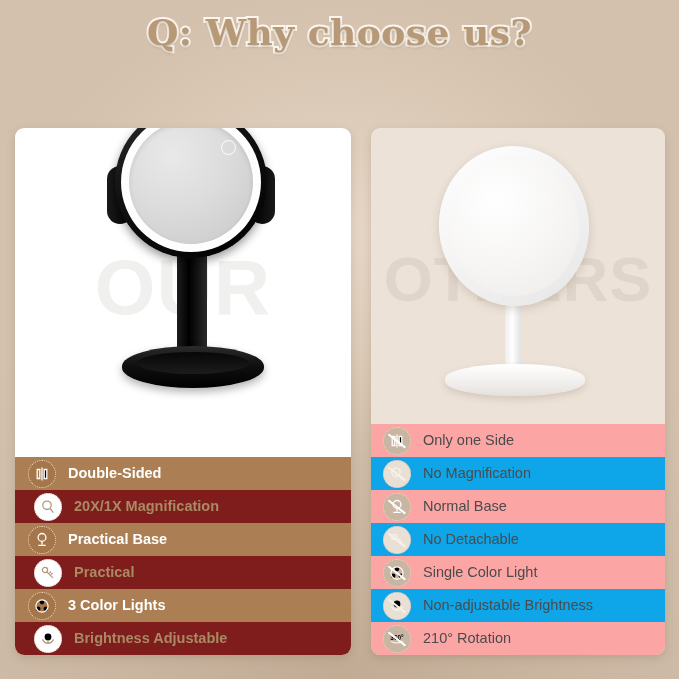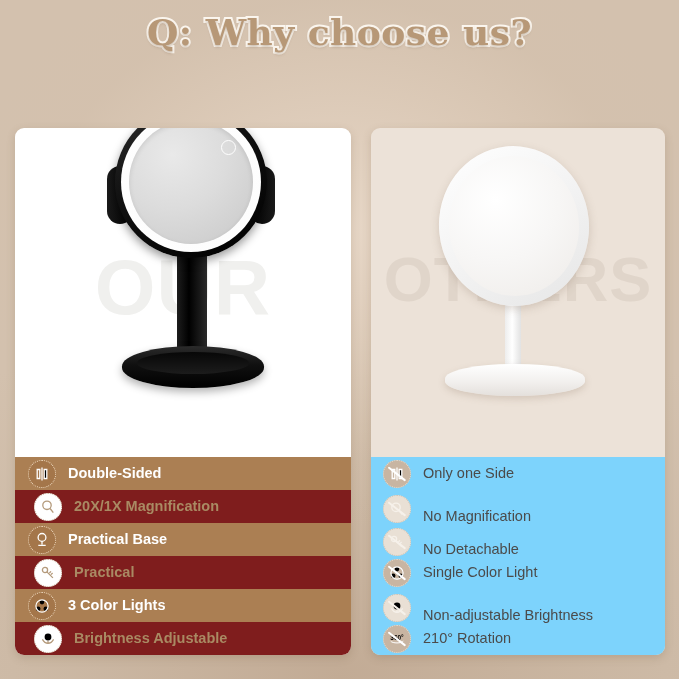--- a/index.html
+++ b/index.html
@@ -151,22 +151,22 @@
   .rows{position:absolute;left:0;right:0;bottom:0;}
   .row{
     display:flex;align-items:center;
     height:33px;
     box-sizing:border-box;
   }
   #card-left .row{padding-left:19px;}
   #card-right .row{padding-left:12px;}
   #card-left .row.dark{background:#ab7f53;padding-left:13px;}
   #card-left .row.light{background:#7f1d1d;}
-  #card-right .row.dark{background:#7dd3fc;}
-  #card-right .row.light{background:#7dd3fc;align-items:flex-end;}
+  #card-right .row.dark{background:#fca5a5;}
+  #card-right .row.light{background:#0ea5e9;}
 
   .ico{
     width:26px;height:26px;flex:0 0 26px;
     border-radius:50%;
     position:relative;
     display:flex;align-items:center;justify-content:center;
     margin-right:12px;
   }
   #card-left .row.dark .ico{background:#a4764a;border:1px dotted #f0dcc2;}
   #card-left .row.light .ico{background:#ffffff;border:1px dotted #cdbba4;}
@@ -316,20 +316,30 @@
         <span class="ico">
           <svg width="16" height="16" viewBox="0 0 16 16" stroke-width="1.3">
             <circle cx="7" cy="6.3" r="4.2"></circle>
               <path d="M10.1 9.5l3.2 4.2"></path>
           </svg>
           <i class="slash"></i>
         </span>
         <span class="lbl">No Magnification</span>
       </div>
 
+      <div class="row dark">
+        <span class="ico">
+          <svg width="16" height="16" viewBox="0 0 16 16" stroke-width="1.3">
+            <circle cx="8" cy="5.4" r="3.9"></circle>
+              <path d="M8 9.3v3.2M4.3 13.4h7.4"></path>
+          </svg>
+          <i class="slash"></i>
+        </span>
+        <span class="lbl">Normal Base</span>
+      </div>
 
       <div class="row light">
         <span class="ico">
           <svg width="16" height="16" viewBox="0 0 16 16" stroke-width="1.3">
             <circle cx="5" cy="5" r="2.6"></circle>
               <path d="M6.9 6.9l6 6M9.4 8l1.6-1.6M11 9.6l1.6-1.6"></path>
           </svg>
           <i class="slash"></i>
         </span>
         <span class="lbl">No Detachable</span>

